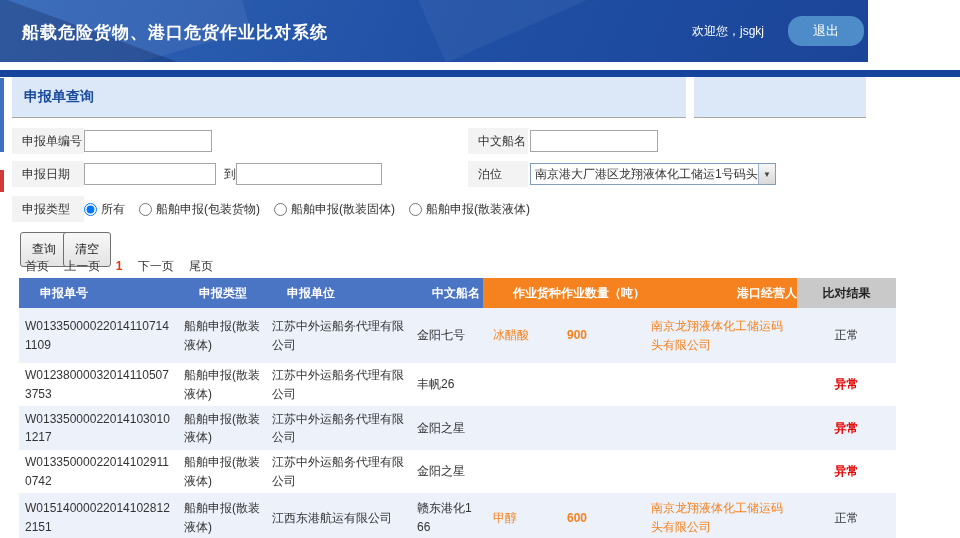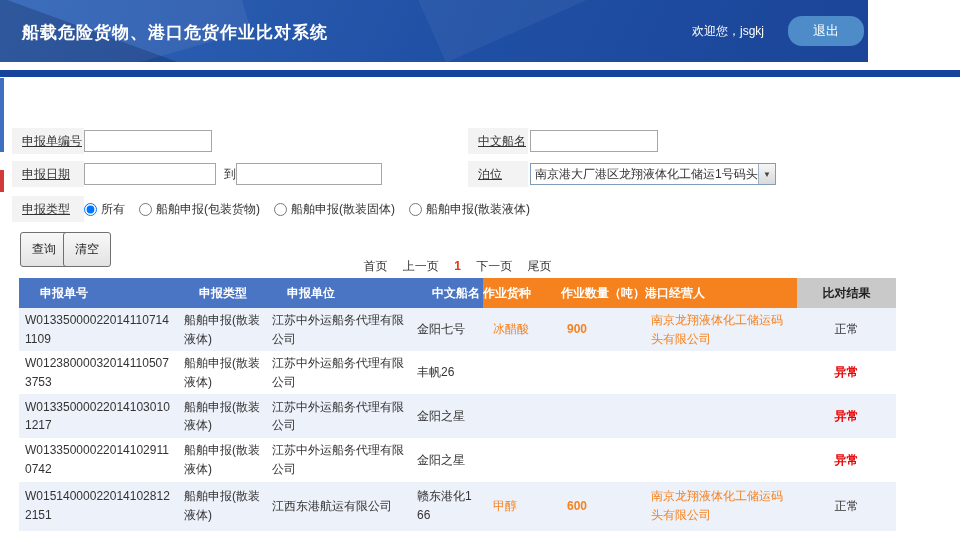--- a/index.html
+++ b/index.html
@@ -36,52 +36,52 @@
   .tabmain { position:absolute; left:12px; top:0; width:674px; height:41px;
     background:var(--tab-bg,#dce8f8); border-bottom:1px solid #a8a8a8; display:flex; align-items:center; }
   .tabside { position:absolute; left:694px; top:0; width:172px; height:41px;
     background:var(--tab-bg,#dce8f8); border-bottom:1px solid #a8a8a8; }
   .tab-title { color:var(--tab-text,#1a4a9c); font-weight:bold; font-size:14px; margin-left:12px; }
   .strip-blue { position:absolute; left:0; top:78px; width:4px; height:74px; background:#3f6fc1; }
   .strip-red  { position:absolute; left:0; top:170px; width:4px; height:22px; background:#d23a3a; }
 
   
   .flabel { position:absolute; background:#f3f3f3; height:26px; line-height:26px;
-    padding-left:10px; color:#333; font-size:12px;text-decoration:underline; }
+    padding-left:10px; color:#333; font-size:12px; }
   .tinput { position:absolute; height:22px; border:1px solid #a6a6a6; background:#fff;
     padding:0 4px; font-size:12px; font-family:inherit; color:#333; }
   .to-sep { position:absolute; left:224px; top:163px; height:22px; line-height:22px; }
   .combo { position:absolute; left:530px; top:163px; width:246px; height:22px;
     border:1px solid #7f9db9; background:#fff; display:flex; align-items:stretch; cursor:default; }
   .combo-text { flex:1; line-height:20px; padding:0 4px; white-space:nowrap; overflow:hidden; }
   .combo-arrow { width:17px; background:linear-gradient(#f6f6f6,#d9d9d9); border-left:1px solid #9db2c7;
     display:flex; align-items:center; justify-content:center; font-size:8px; color:#444; }
   .radio-group { position:absolute; left:84px; top:196px; height:26px; display:flex; align-items:center; }
   .radio-item { display:flex; align-items:center; margin-right:14px;justify-content:center; }
   .radio-item input { width:13px; height:13px; margin-right:4px; }
   .btn { position:absolute; height:35px; padding:0 11px; font-size:12px; font-family:inherit;
     color:#222; background:linear-gradient(#f8f8f8,#e3e3e3); border:1px solid #707070;
     border-radius:3px; cursor:pointer; }
 
   
-  .pager { position:absolute; left:19px; top:258px; width:877px; text-align:center; font-size:12px; }
+  .pager { position:absolute; left:19px; top:258px; width:877px; font-size:12px; }
   .pager span { margin:0 6px; cursor:pointer; color:#333; }
   .pager .cur { color:var(--page-red,#e8340c); font-weight:bold; cursor:default; }
 
   
   .results { position:absolute; left:19px; top:278px; width:877px; border-collapse:collapse; table-layout:fixed; }
   .results th { height:30px; font-size:12px; font-weight:bold; white-space:nowrap; overflow:hidden; }
   .th-blue   { background:var(--table-header-blue,#4a74c4); color:#fff; text-align:left; padding-left:21px; }
-  .th-orange { background:var(--accent-orange,#f5821e); color:#fff; text-align:left; }
+  .th-orange { background:var(--accent-orange,#f5821e); color:#fff; text-align:right; }
   .th-gray   { background:#c9c9c9; color:#222; text-align:center; }
   .results td { font-size:12px; color:#333; vertical-align:middle; padding:3px 6px;
     word-break:break-all; line-height:1.55; }
   tbody tr { background:#fff; }
   tbody tr.alt { background:var(--row-alt,#edf1fa); }
-  tbody tr:nth-child(1){ height:43px; }
+  tbody tr:nth-child(1){ height:55px; }
   tbody tr:nth-child(2){ height:37px; }
   tbody tr:nth-child(3){ height:44px; }
   tbody tr:nth-child(4){ height:38px; }
   tbody tr:nth-child(5){ height:49px; }
   td.td-orange { color:var(--accent-orange,#f5821e); }
   td.td-cargo { padding-left:10px; }
   td.td-qty { text-align:left; font-weight:bold; }
   td.td-result { text-align:center; }
   td.res-normal { color:#333; }
   td.res-abnormal { color:var(--status-red,#e60000); font-weight:bold; }
@@ -97,20 +97,26 @@
     <div class="shape3"></div>
     <div class="hdr-title">船载危险货物、港口危货作业比对系统</div>
     <div class="hdr-right">
       <span class="welcome">欢迎您，jsgkj</span>
       <button class="logout-btn">退出</button>
     </div>
   </div>
 
   <div class="bluebar"></div>
 
+  <div class="tabrow">
+    <div class="tabmain">
+      <span class="tab-title">申报单查询</span>
+    </div>
+    <div class="tabside"></div>
+  </div>
   <div class="strip-blue"></div>
   <div class="strip-red"></div>
 
   <div class="flabel" style="left:12px; top:128px; width:72px;">申报单编号</div>
   <input class="tinput" style="left: 84px; top: 130px; width: 128px;" value="">
   <div class="flabel" style="left:468px; top:128px; width:60px;">中文船名</div>
   <input class="tinput" style="left: 530px; top: 130px; width: 128px;" value="">
 
   <div class="flabel" style="left:12px; top:161px; width:72px;">申报日期</div>
   <input class="tinput" style="left: 84px; top: 163px; width: 132px;" value="">

